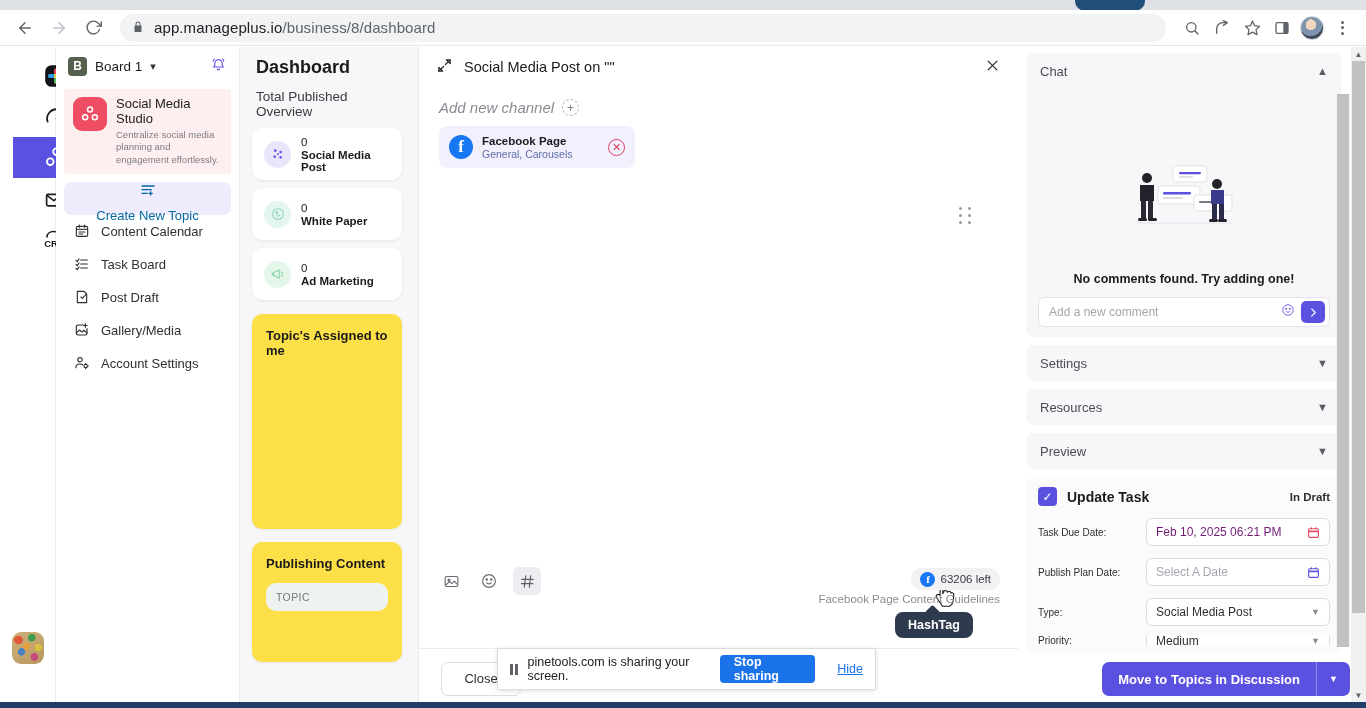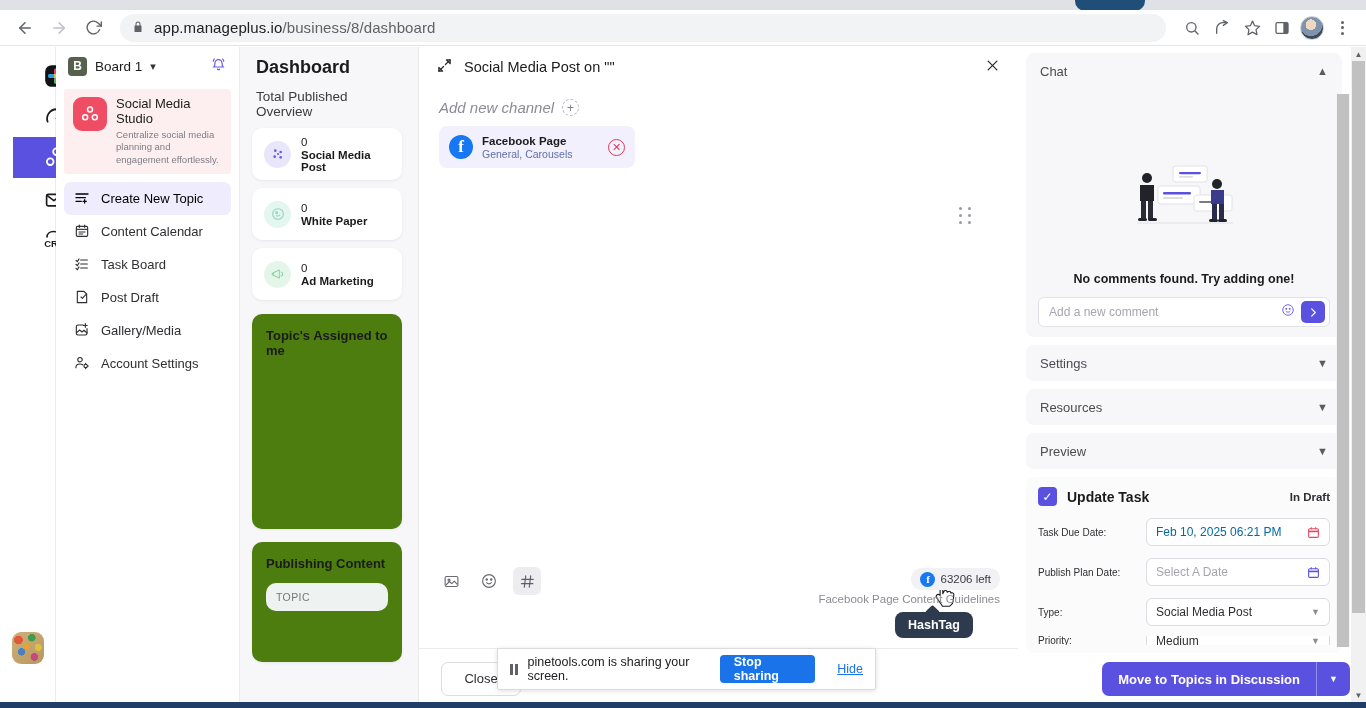--- a/index.html
+++ b/index.html
@@ -69,34 +69,34 @@
   .bell { margin-left:auto; color:#6b5ce7; }
   .studio { margin:4px 8px 8px; background:#fdeef0; border-radius:3px; padding:8px 9px;
      display:flex; gap:9px; align-items:flex-start; }
   .studio-ic { width:34px; height:34px; border-radius:9px; background:#ee4d64; color:#fff;
      display:flex; align-items:center; justify-content:center; flex:0 0 34px; }
   .studio-t { font-size:13px; color:#1b1b1b; line-height:1.15; }
   .studio-s { font-size:9.5px; color:#7d7d85; line-height:1.3; margin-top:2px; }
   .nav-list { padding:0 8px; }
   .nav-it { height:33px; display:flex; align-items:center; gap:10px; padding:0 8px;
      border-radius:7px; font-size:13px; color:#2f2f33; }
-  .nav-it.active { background:#eeecfd; color:#000000; }
+  .nav-it.active { background:#eeecfd; color:#0369a1;flex-direction:column; }
   .nav-ic { width:19px; display:flex; align-items:center; justify-content:center; }
 
   
   .dash { position:absolute; left:240px; top:0; width:178px; height:661px; background:#f7f7f9;
      overflow:hidden; padding:0 12px; }
   .dash-title { font-size:18px; font-weight:bold; color:#1b1b1b; padding:10px 4px 0; }
   .dash-sub { font-size:13.5px; color:#3b3b40; padding:11px 4px 9px; }
   .stat-card { background:#fff; border-radius:10px; height:52px; margin-bottom:8px;
      display:flex; align-items:center; gap:10px; padding:0 12px; box-shadow:0 1px 3px rgba(0,0,0,.07); width:150px;}
   .stat-ic { width:27px; height:27px; border-radius:50%; display:flex; align-items:center; justify-content:center; flex:0 0 27px; }
   .stat-num { font-size:11.5px; color:#1b1b1b; }
   .stat-lbl { font-size:11.5px; font-weight:bold; color:#1b1b1b; margin-top:1px; }
-  .panel-card { background:#4d7c0f; border-radius:10px; box-shadow:0 1px 3px rgba(0,0,0,.07);
+  .panel-card { background:#fde047; border-radius:10px; box-shadow:0 1px 3px rgba(0,0,0,.07);
      padding:14px 14px; width:150px; }
   .panel-h { font-size:13px; font-weight:bold; color:#1b1b1b; }
   .topic-chip { margin-top:12px; background:#eef3f2; border-radius:10px; height:28px;
      display:flex; align-items:center; padding:6px 10px; font-size:10.5px; color:#6e7a79; letter-spacing:.4px;}
 
   
   .modal { position:absolute; left:418px; top:0; width:600px; height:661px; background:#fff;
      border-left:1px solid #e9e9ec; }
   .modal-head { height:40px; display:flex; align-items:center; padding:0 18px; gap:12px; }
   .expand-ic { color:#2a2a2e; }
@@ -159,21 +159,21 @@
   .upd { background:#fbfbfc; border-radius:8px; padding:10px 12px 8px; }
   .upd-h { display:flex; align-items:center; gap:10px; }
   .cbx { width:19px; height:19px; border-radius:4px; background:#5b51e0; color:#fff;
      display:flex; align-items:center; justify-content:center; font-size:12px; }
   .upd-t { font-size:14px; font-weight:bold; color:#1b1b1b; }
   .upd-s { margin-left:auto; font-size:11.5px; font-weight:bold; color:#2f2f33; }
   .frow { display:flex; align-items:center; margin-top:12px; }
   .flbl { width:108px; font-size:10px; color:#2f2f33; }
   .fctl { flex:1; height:28px; border:1px solid #dcdce2; border-radius:6px; background:#fff;
      display:flex; align-items:center; padding:0 9px; font-size:12px; color:#2f2f33; }
-  .fctl.red { color:#0369a1; }
+  .fctl.red { color:#701a75; }
   .fctl .ph { color:#a6a6b0; }
   .fctl .tail { margin-left:auto; display:flex; align-items:center; }
   .cal-ic { color:#5b51e0; }
   .cal-ic.red { color:#e4495f; }
   .caret { color:#8b8b93; font-size:9px; }
   .frow.clipped { margin-top:10px; height:9px; overflow:hidden; }
 
   
   .footer-action { position:absolute; right:16px; bottom:12px; display:flex; height:34px;
      border-radius:7px; overflow:hidden; background:#5b51e0; color:#fff; }

